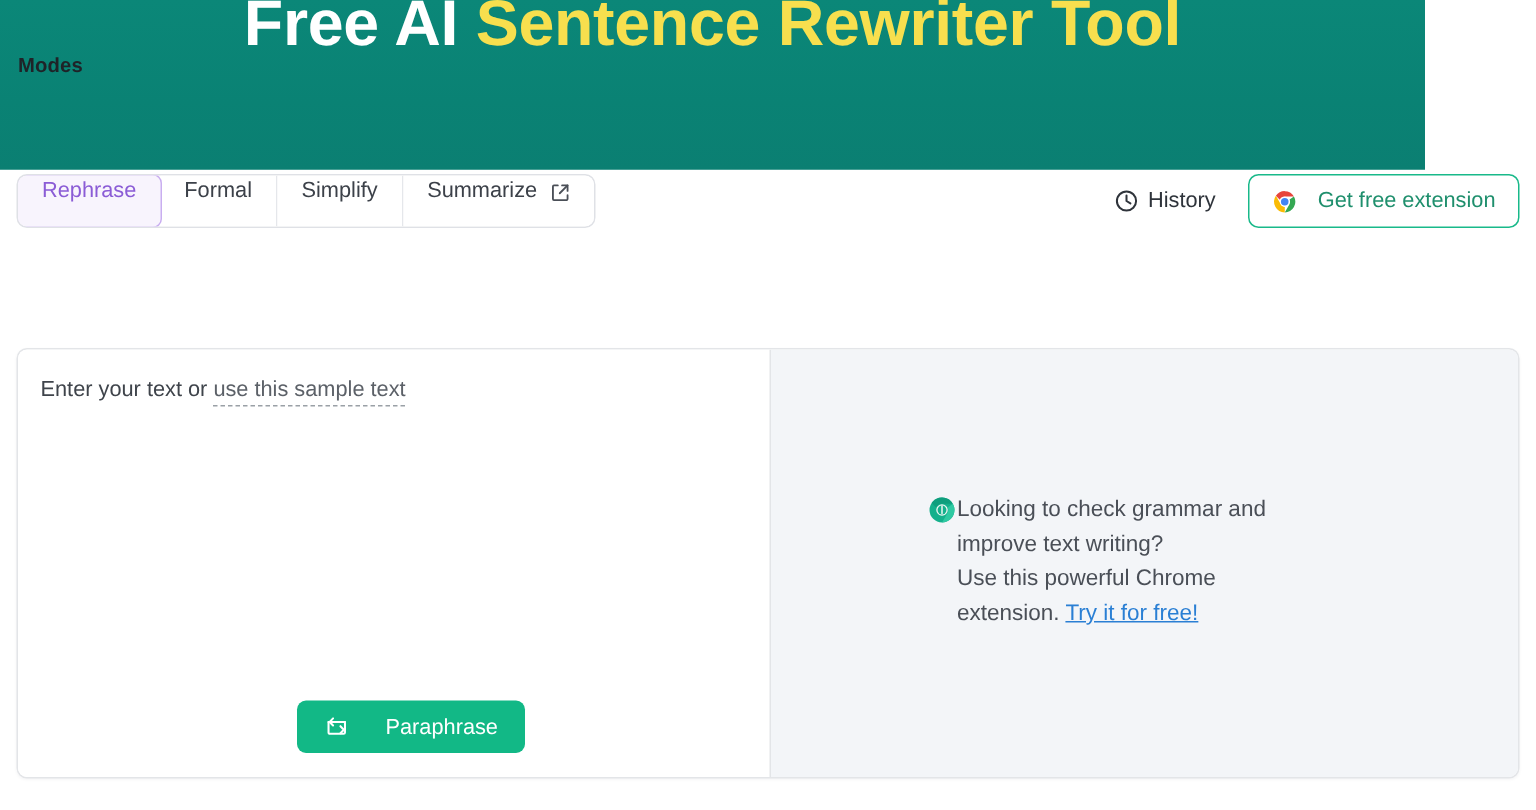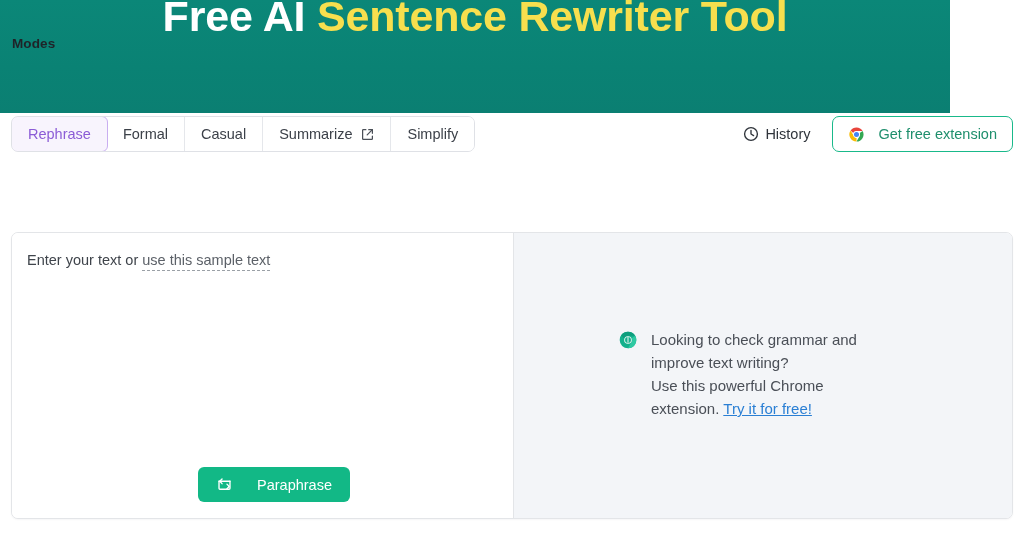--- a/index.html
+++ b/index.html
@@ -53,21 +53,21 @@
     top: 116px;
     display: flex;
     height: 36px;
     border: 1px solid #dfe1e6;
     border-radius: 7px;
     background: #ffffff;
     overflow: hidden;
   }
   .mode-tab {
     display: flex;
-    align-items: center;
+    align-items: flex-end;
     gap: 9px;
     padding: 16px 16px;
     height: 34px;
     font-size: 14.5px;
     color: #3c4149;
     background: #ffffff;
     border-right: 1px solid #e5e7eb;
     cursor: pointer;
     white-space: nowrap;
   }
@@ -186,21 +186,20 @@
   .editor-right {
     position: relative;
     flex: 1;
     background: #f3f5f8;
   }
   .promo {
     position: absolute;
     left: 104px;
     top: 95px;
     display: flex;
-    gap: 13px;
     align-items: flex-start;
   }
   .promo-icon { width: 20px; height: 20px; flex: 0 0 auto; margin-top: 2px; }
   .promo-text {
     font-size: 15px;
     line-height: 23px;
     color: #4a4f57;
     max-width: 232px;
   }
   .promo-link {
@@ -223,38 +222,35 @@
 <div class="mode-tabs">
 
   <div class="mode-tab active">
     <span>Rephrase</span>
   </div>
 
   <div class="mode-tab">
     <span>Formal</span>
   </div>
 
+
+
   <div class="mode-tab">
-    <span>Casual</span>
-  </div>
-
+    <span>Simplify</span>
+  </div>
 
   <div class="mode-tab">
     <span>Summarize</span>
     <span class="ext-link-icon">
       <svg viewBox="0 0 16 16" width="13" height="13" fill="none" stroke="#4a4f57" stroke-width="1.5" stroke-linecap="round" stroke-linejoin="round">
         <path d="M6 2H2.8A0.8 0.8 0 0 0 2 2.8V13.2A0.8 0.8 0 0 0 2.8 14H13.2A0.8 0.8 0 0 0 14 13.2V10"></path>
         <path d="M9.5 2H14v4.5"></path>
         <path d="M14 2L7.6 8.4"></path>
       </svg>
     </span>
-  </div>
-
-  <div class="mode-tab">
-    <span>Simplify</span>
   </div>
 
 </div>
 
 <div class="toolbar-right">
 
   <button class="history-btn">
     <span class="clock-icon">
       <svg viewBox="0 0 16 16" width="16" height="16" fill="none" stroke="#2f343b" stroke-width="1.35" stroke-linecap="round" stroke-linejoin="round">
         <circle cx="8" cy="8" r="6.4"></circle>

